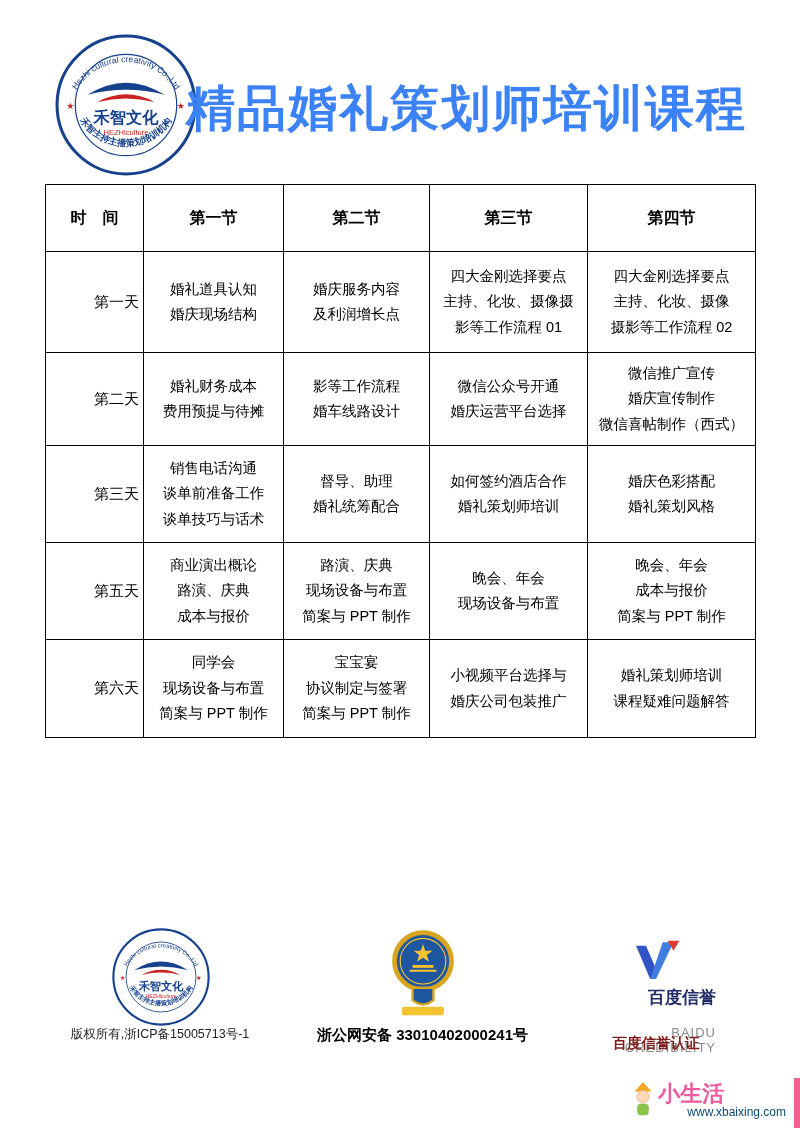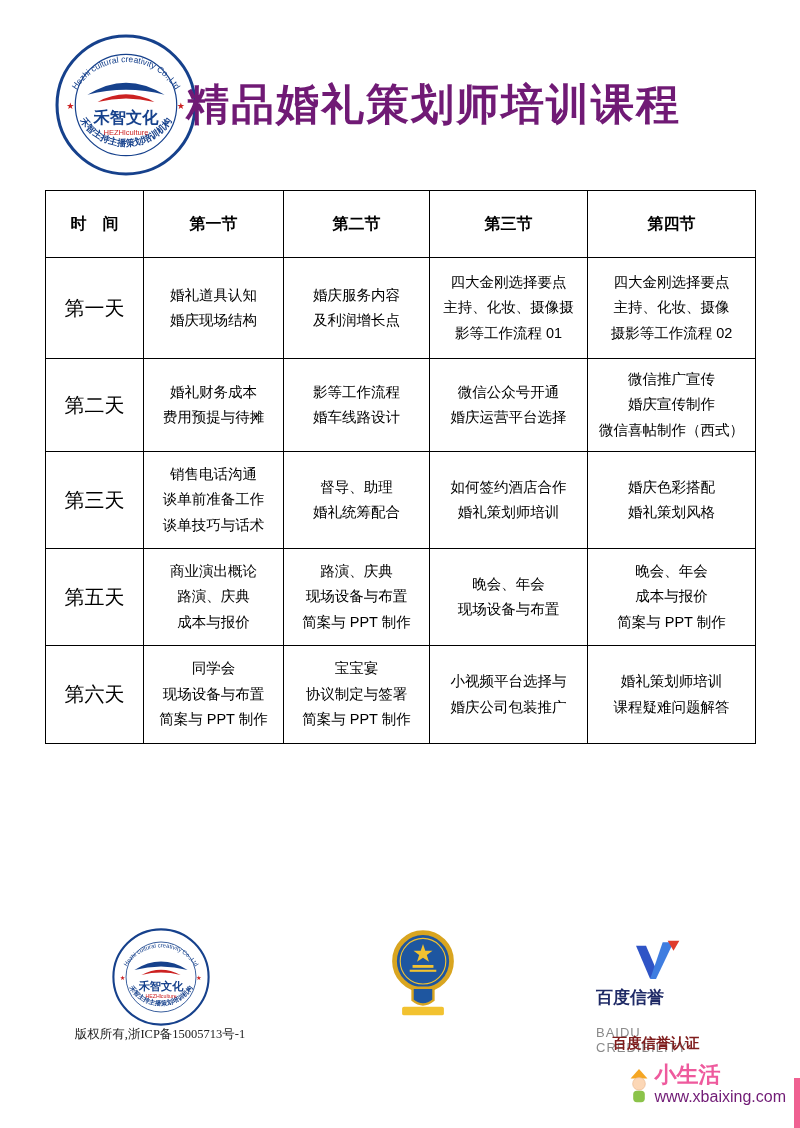--- a/index.html
+++ b/index.html
@@ -6,62 +6,62 @@
   .page{
     position:relative;width:800px;height:1128px;margin:0 auto;
     background:#ffffff;overflow:hidden;
     font-family:"Liberation Sans","DejaVu Sans",sans-serif;color:#000;
   }
   
   .logo-big{position:absolute;left:55px;top:34px;width:142px;height:142px;}
   .logo-small{position:absolute;left:112px;top:928px;width:98px;height:98px;}
   .page-title{
     position:absolute;left:186px;top:76px;width:576px;
-    font-size:43px;font-weight:900;letter-spacing:2px;color:#701a75;
+    font-size:49px;font-weight:900;letter-spacing:2px;color:#3b82f6;
     font-family:"Liberation Sans","DejaVu Sans",sans-serif;white-space:nowrap;
   }
   
   .course-table{
-    position:absolute;left:45px;top:190px;width:710px;
+    position:absolute;left:45px;top:184px;width:710px;
     border-collapse:collapse;table-layout:fixed;border-radius:6px;
   }
   .course-table th,.course-table td{
     border:1px solid #000;text-align:center;vertical-align:middle;
     padding:6px 4px;white-space:pre-line;
   }
   .course-table th{font-size:16px;font-weight:bold;height:54px;}
   .course-table td{font-size:14.5px;line-height:1.75;}
-  .course-table td.day{font-size:20px;}
+  .course-table td.day{font-size:15px;text-align:right;}
   tr.r1 td{height:88px;} tr.r2 td{height:80px;} tr.r3 td{height:84px;}
   tr.r4 td{height:82px;} tr.r5 td{height:84px;} tr.r6 td{height:85px;}
   
   .police-badge{position:absolute;left:385px;top:928px;width:76px;height:92px;}
-  .baidu-block{position:absolute;left:596px;top:934px;width:120px;text-align:left;}
+  .baidu-block{position:absolute;left:596px;top:934px;width:120px;text-align:right;}
   .baidu-v{width:50px;height:50px;margin:0 auto;display:block;}
   .baidu-cn{font-size:17px;font-weight:bold;color:#1f2a66;margin-top:2px;}
   .baidu-en{font-size:13px;color:#8a8a8a;letter-spacing:1px;margin-top:16px;}
   .icp-text{
     position:absolute;left:30px;top:1026px;width:260px;text-align:center;
-    font-size:12.5px;color:#222;font-family:Liberation Serif, serif;
+    font-size:12.5px;color:#222;
   }
   .police-text{
     position:absolute;left:300px;top:1026px;width:245px;text-align:center;
     font-size:15px;font-weight:bold;color:#000;
   }
   .baidu-cert{
     position:absolute;left:596px;top:1034px;width:120px;text-align:center;
     font-size:14.5px;font-weight:bold;color:#7f1d1d;
   }
   
   .watermark{
-    position:absolute;right:14px;bottom:22px;display:flex;align-items:flex-end;gap:2px;
+    position:absolute;right:14px;bottom:8px;display:flex;align-items:center;gap:2px;
   }
   .wm-texts{display:flex;flex-direction:column;line-height:1.15;}
   .wm-name{font-size:22px;font-weight:bold;color:#ee5a9d;}
-  .wm-url{font-size:16px;color:#701a75;}
+  .wm-url{font-size:12px;color:#0c4a6e;margin-left:29px;}
   .wm-bar{position:absolute;right:0;bottom:0;width:6px;height:50px;background:#f06292;}
 </style>
 </head>
 <body>
 
 <div class="page">
 
   <svg class="logo-big" viewBox="0 0 140 140">
     <circle cx="70" cy="70" r="68" fill="#ffffff" stroke="#16418c" stroke-width="3"></circle>
     <circle cx="70" cy="70" r="50" fill="none" stroke="#16418c" stroke-width="1.2"></circle>
@@ -205,20 +205,21 @@
     <svg class="baidu-v" viewBox="0 0 60 60">
       <polygon points="6,14 18,14 30,42 23,54" fill="#2f54c6"></polygon>
       <polygon points="38,10 51,10 30,54 23,54" fill="#3f7de0"></polygon>
       <polygon points="44,8 58,8 51,20" fill="#e03c2d"></polygon>
     </svg>
     <div class="baidu-cn">百度信誉</div>
     <div class="baidu-en">BAIDU CREDIBILITY</div>
   </div>
 
   <div class="icp-text">版权所有,浙ICP备15005713号-1</div>
+  <div class="police-text">浙公网安备 33010402000241号</div>
   <div class="baidu-cert">百度信誉认证</div>
 
   <div class="watermark">
     <svg width="26" height="38" viewBox="0 0 24 36">
       <polygon points="12,1 20,10 4,10" fill="#f5a623"></polygon>
       <circle cx="12" cy="15" r="6" fill="#fcd7b6" stroke="#e8b48b" stroke-width="0.6"></circle>
       <rect x="6.5" y="21.5" width="11" height="11" rx="3.5" fill="#8bc34a"></rect>
     </svg>
     <div class="wm-texts">
       <span class="wm-name">小生活</span>

